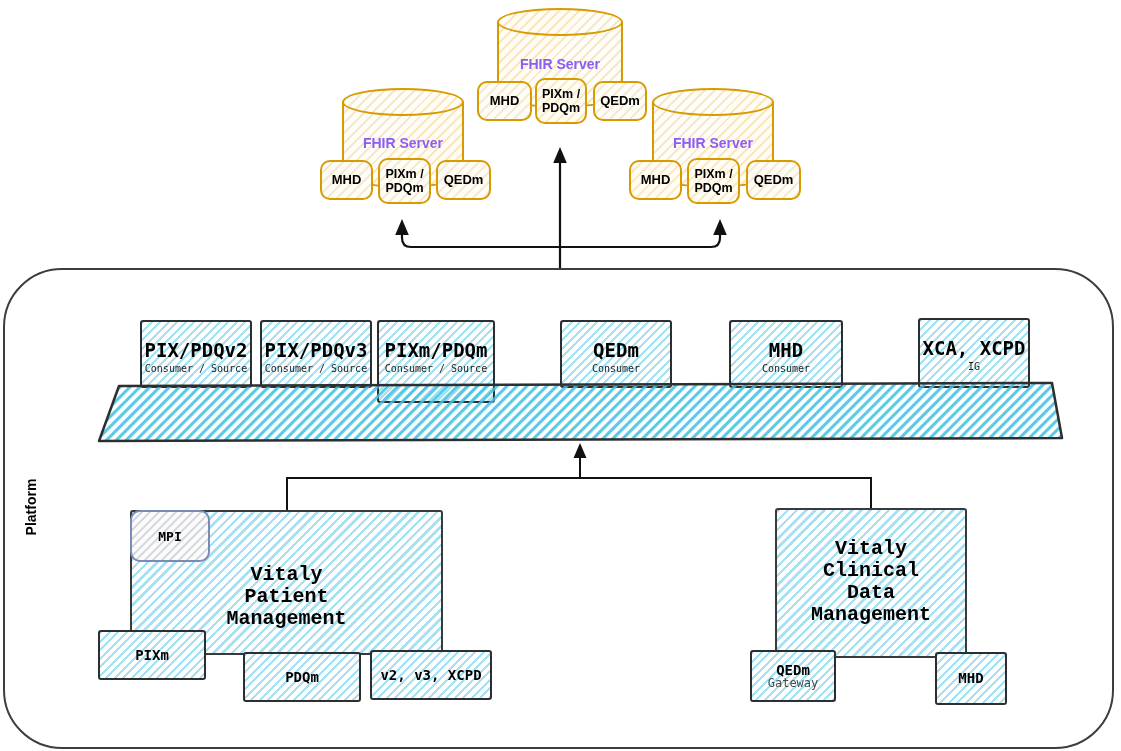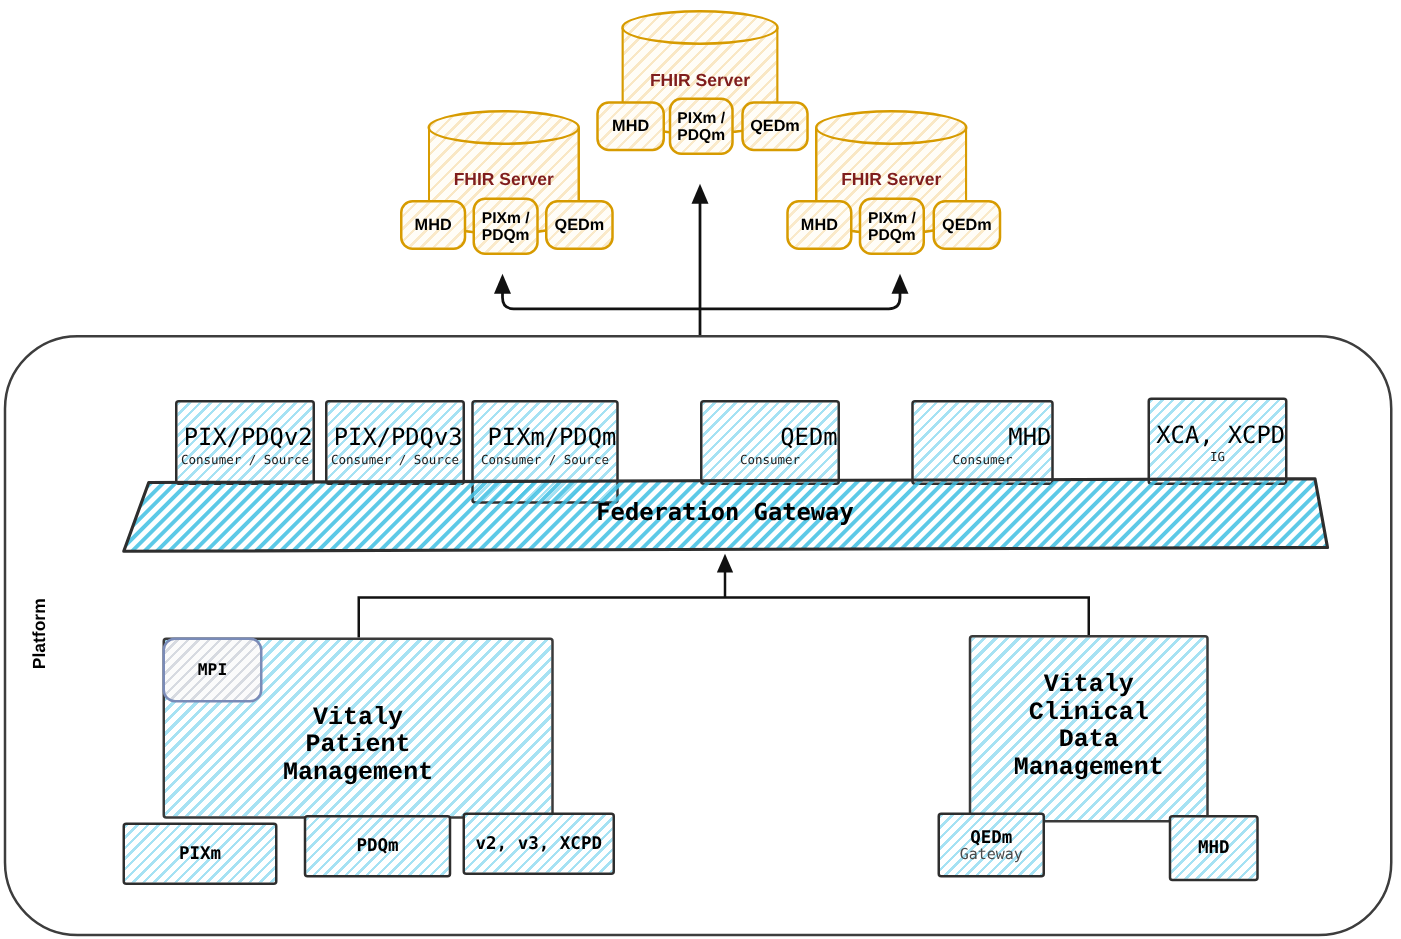--- a/index.html
+++ b/index.html
@@ -27,41 +27,41 @@
   .cyl-body{
     position:absolute;left:0;right:0;top:14px;bottom:0;
     border:2.5px solid var(--orange);border-top:none;
     border-radius:0 0 50% 50% / 0 0 16px 16px;
     background:#fffdf7;
     background-image:repeating-linear-gradient(135deg, rgba(235,176,66,0.28) 0 2px, rgba(0,0,0,0) 2px 7px);
     box-sizing:border-box;
   }
   .cyl-label{
     position:absolute;left:0;right:0;text-align:center;z-index:3;
-    font-family:"Liberation Sans", sans-serif;font-weight:bold;font-size:14px;color:#7f1d1d;
+    font-family:"Liberation Sans", sans-serif;font-weight:bold;font-size:14px;color:#8b5cf6;
   }
   
   .omod{
     position:absolute;z-index:4;display:flex;align-items:center;justify-content:center;
     border:2.5px solid var(--orange);border-radius:10px;
     background:#fffdf7;
     background-image:repeating-linear-gradient(135deg, rgba(235,176,66,0.25) 0 2px, rgba(0,0,0,0) 2px 7px);
     font-family:"Liberation Sans", sans-serif;font-weight:bold;font-size:13px;line-height:1.12;
     text-align:center;color:#000;white-space:pre-line;box-sizing:border-box;
   }
 
   
   .proto{
     position:absolute;z-index:2;box-sizing:border-box;
     border:2px solid var(--outline);border-radius:3px;
     background:#fff;
     background-image:repeating-linear-gradient(135deg, rgba(77,197,232,0.50) 0 2px, rgba(0,0,0,0) 2px 6px);
     text-align:center;color:#000;
   }
-  .proto-title{margin-top:17px;font-weight:normal;font-size:19px;letter-spacing:0;text-align:right;}
+  .proto-title{margin-top:17px;font-weight:bold;font-size:19px;letter-spacing:0;}
   .proto-sub{margin-top:2px;font-size:10px;color:#1d1d1d;}
 
   
   .gw-label{
     position:absolute;z-index:4;text-align:center;
     font-weight:bold;font-size:19px;color:#000;
   }
 
   
   .bigbox{
@@ -180,29 +180,28 @@
   </div>
 
   <svg class="svg-band" width="1121" height="751" viewBox="0 0 1121 751">
     <defs>
       <pattern id="gwHatch" width="7" height="7" patternUnits="userSpaceOnUse" patternTransform="rotate(45)">
         <rect x="0" y="0" width="3.1" height="7" fill="#3fc0e3" opacity="0.85"></rect>
       </pattern>
     </defs>
     <path d="M119,386 L1052,383 L1062,438 L99,441 Z" fill="url(#gwHatch)" stroke="#2e2e2e" stroke-width="2.5" stroke-linejoin="round"></path>
   </svg>
-  <div class="gw-label" style="left:400px;top:399px;width:360px">Federation Gateway</div>
 
   <div class="bigbox" style="left:130px;top:510px;width:313px;height:145px">
     <div class="vitaly-title" style="top:52px">Vitaly
 Patient
 Management</div>
   </div>
   <div class="mpi" style="left:130px;top:510px;width:80px;height:52px">MPI</div>
-  <div class="bmod" style="left:98px;top:658px;width:124px;height:50px">
+  <div class="bmod" style="left:98px;top:630px;width:108px;height:50px">
     <div class="bmod-title">PIXm</div>
   </div>
   <div class="bmod" style="left:243px;top:652px;width:118px;height:50px">
     <div class="bmod-title">PDQm</div>
   </div>
   <div class="bmod" style="left:370px;top:650px;width:122px;height:50px">
     <div class="bmod-title">v2, v3, XCPD</div>
   </div>
 
   <div class="bigbox" style="left:775px;top:508px;width:192px;height:150px">

